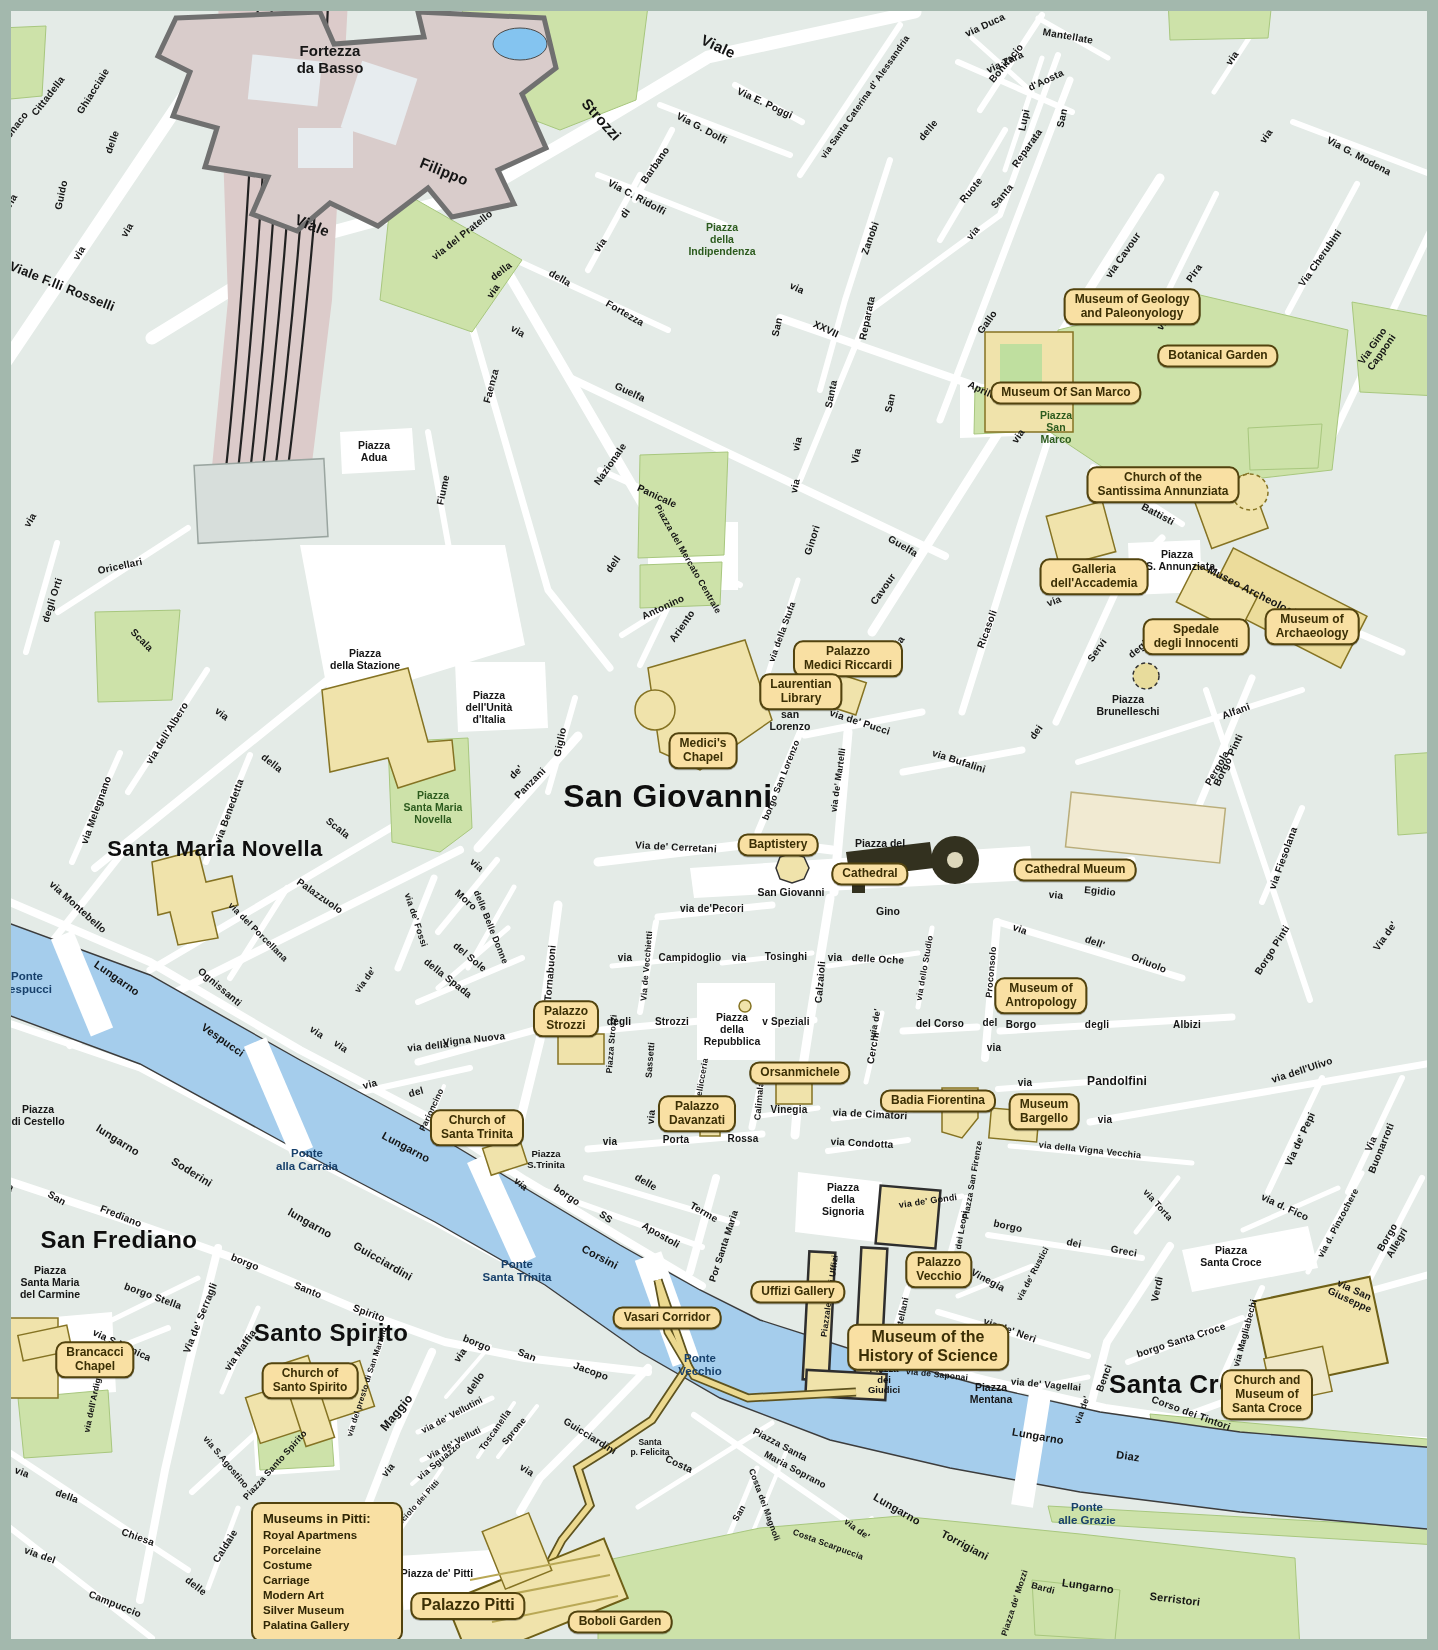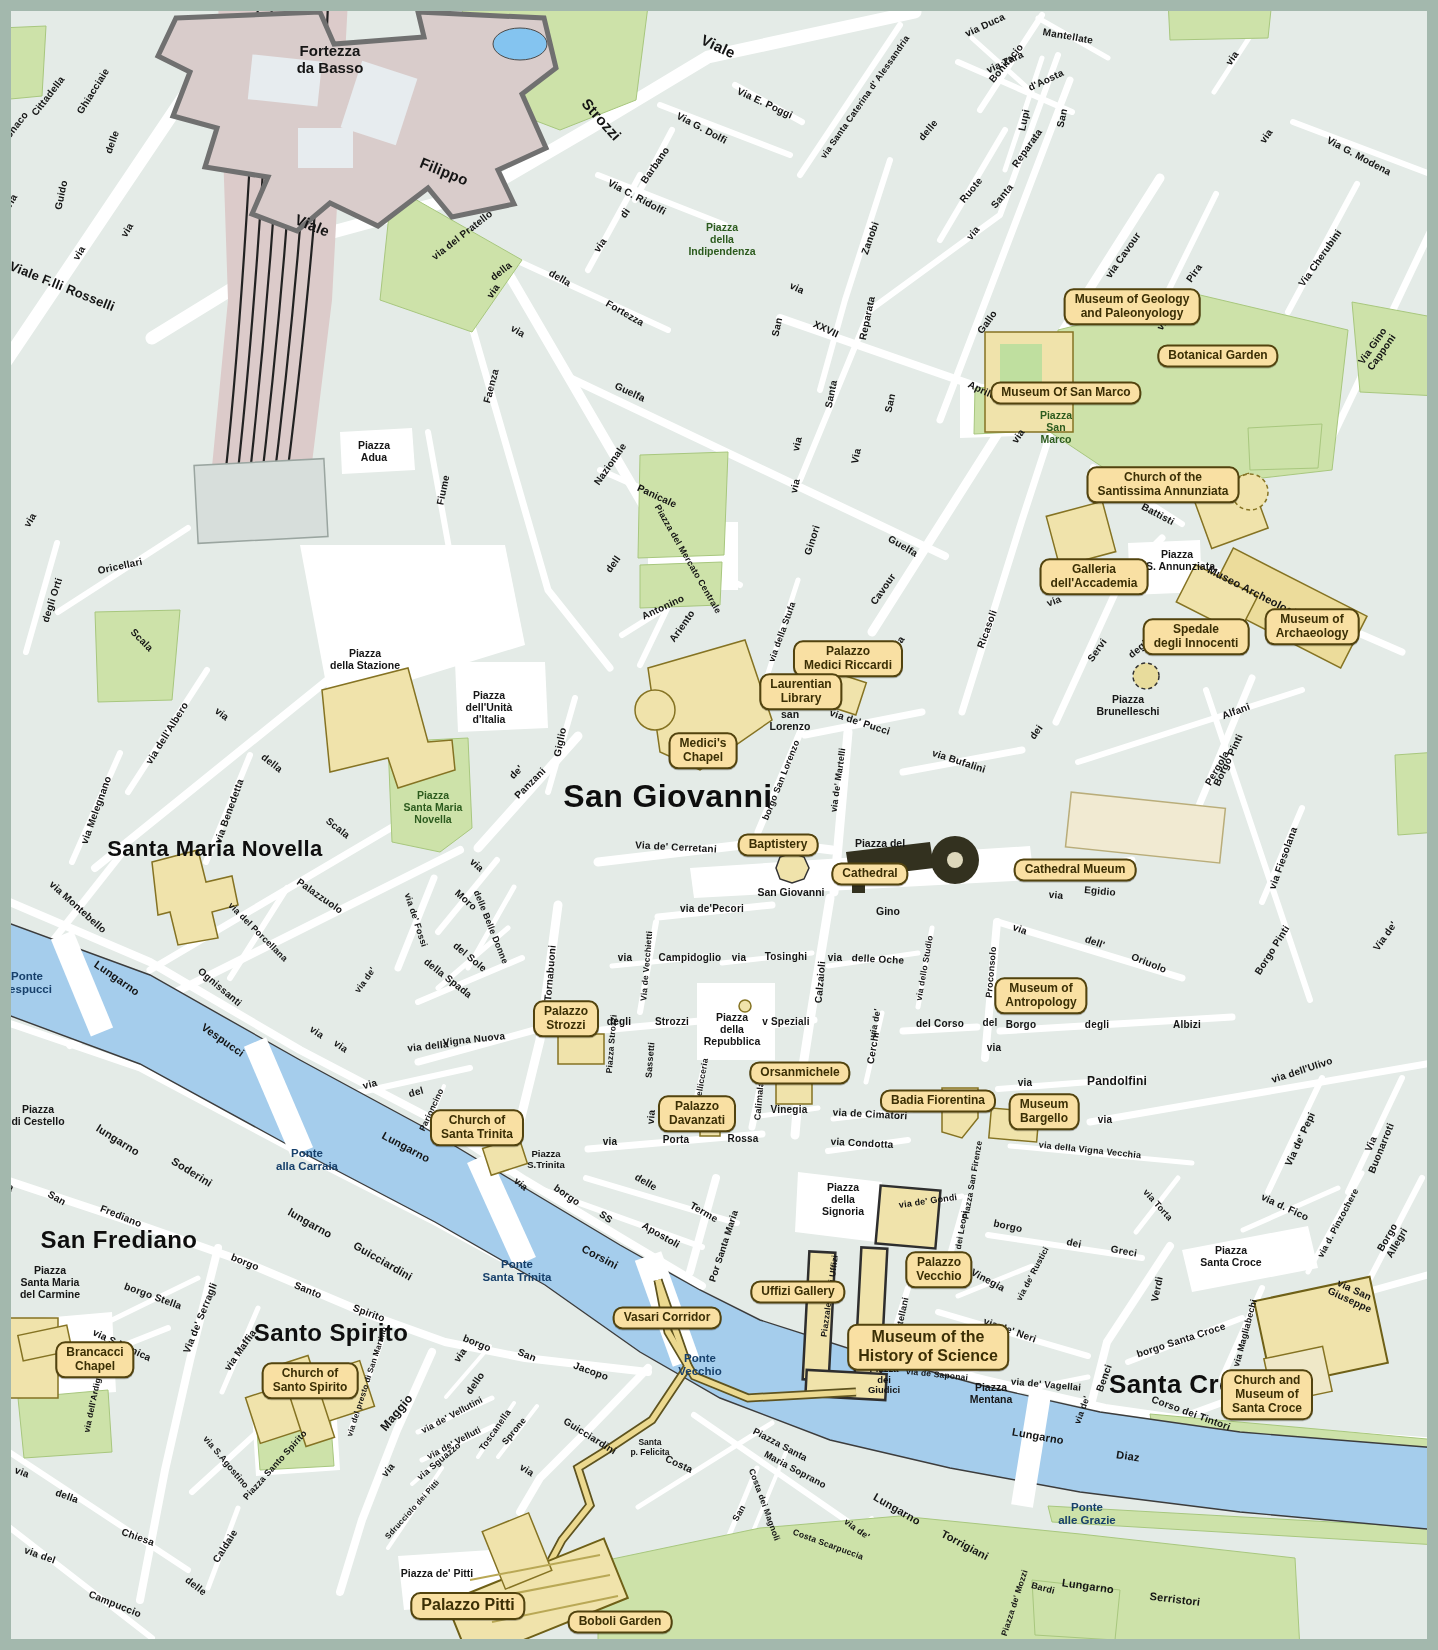--- a/index.html
+++ b/index.html
@@ -700,15 +700,25 @@
       <div class="lbl badge" style="left: 310px; top: 1381px; transform: translate(-50%, -50%) rotate(0deg); font-size: 12px;">Church of
 Santo Spirito</div>
       <div class="lbl badge" style="left: 1267px; top: 1395px; transform: translate(-50%, -50%) rotate(0deg); font-size: 12px;">Church and
 Museum of
 Santa Croce</div>
       <div class="lbl badge" style="left: 468px; top: 1606px; transform: translate(-50%, -50%) rotate(0deg); font-size: 16px;">Palazzo Pitti</div>
       <div class="lbl badge" style="left: 620px; top: 1622px; transform: translate(-50%, -50%) rotate(0deg); font-size: 12px;">Boboli Garden</div>
     </div>
 
 
+  <div id="infobox">
+    <div class="ib-title">Museums in Pitti:</div>
+    <div class="ib-item">Royal Apartmens</div>
+    <div class="ib-item">Porcelaine</div>
+    <div class="ib-item">Costume</div>
+    <div class="ib-item">Carriage</div>
+    <div class="ib-item">Modern Art</div>
+    <div class="ib-item">Silver Museum</div>
+    <div class="ib-item">Palatina Gallery</div>
+  </div>
 
   <div id="frame"></div>
 </div>
 
 </body></html>

